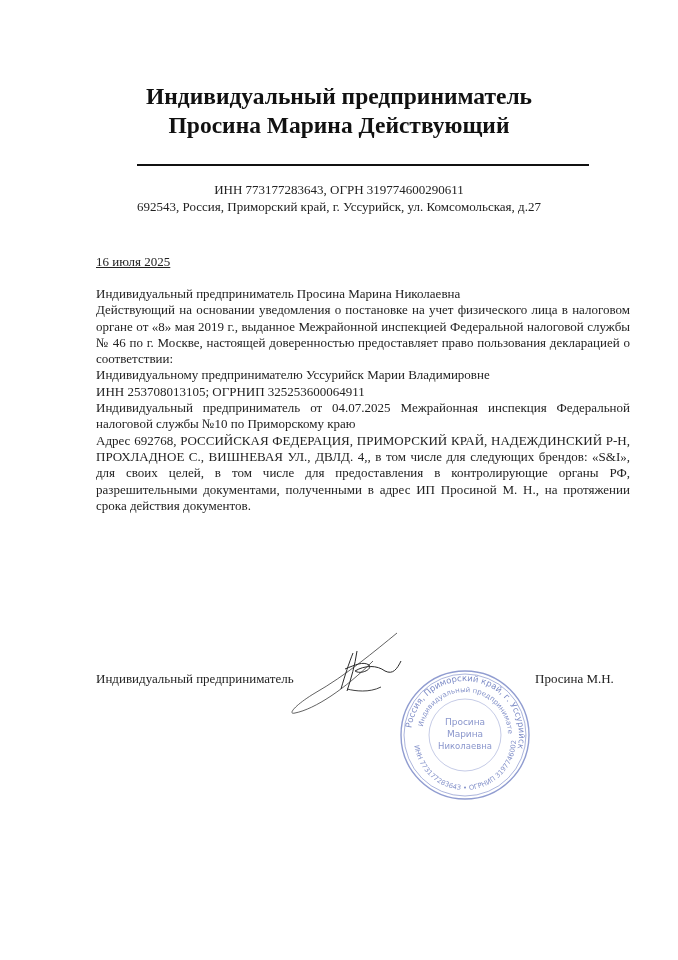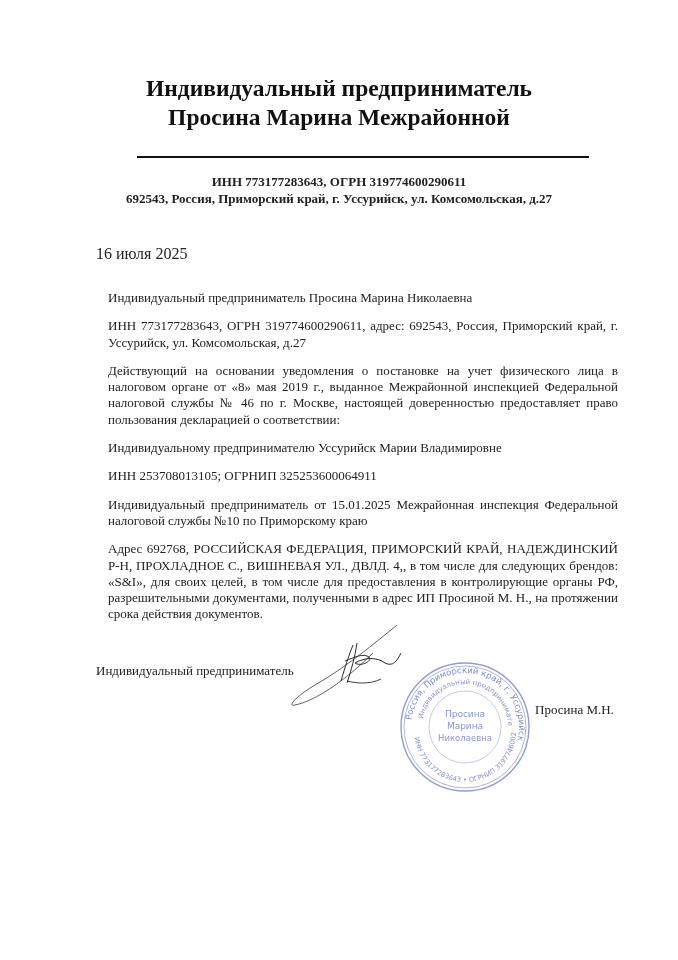--- a/index.html
+++ b/index.html
@@ -10,21 +10,21 @@
   body {
     width: 678px;
     height: 960px;
     position: relative;
     overflow: hidden;
     font-family: "Liberation Serif", "DejaVu Serif", serif;
     color: #1a1a1a;
   }
   .page {
     position: absolute;
-    left: 0; top: 8px;
+    left: 0; top: 16px;
     width: 678px; height: 798px;
     background: #ffffff;
   }
   .title {
     position: absolute;
     left: 0;
     width: 678px;
     text-align: center;
     font-weight: bold;
     font-size: 23.5px;
@@ -43,59 +43,58 @@
   }
   .requisites {
     position: absolute;
     left: 0;
     width: 678px;
     top: 166px;
     text-align: center;
     font-size: 13px;
     line-height: 16.5px;
     color: #222222;
-    font-weight: bold;
   }
   .date {
     position: absolute;
     left: 96px;
     top: 238px;
-    font-size: 16px;
+    font-size: 13px;
     line-height: 16px;
     color: #222222;
+    text-decoration: underline;
   }
   .body-text {
     position: absolute;
     left: 96px;
     width: 534px;
     top: 270px;
     font-size: 13px;
     line-height: 16.3px;
     color: #222222;
     text-align: justify;
   }
   .body-text p {
-    margin: 12px;
+    margin: 0;
   }
   .sig-role {
     position: absolute;
     left: 96px;
     top: 655px;
     font-size: 13px;
     line-height: 16px;
     color: #222222;
   }
   .sig-name {
     position: absolute;
     left: 535px;
     top: 655px;
     font-size: 13px;
     line-height: 16px;
     color: #222222;
-    margin-top: 39px;
   }
   .signature {
     position: absolute;
     left: 285px;
     top: 615px;
     width: 140px;
     height: 90px;
   }
   .stamp {
     position: absolute;
@@ -105,39 +104,38 @@
     height: 136px;
   }
 </style>
 </head>
 <body>
 
 <div class="page">
 
   <h1 class="title">
     <span>Индивидуальный предприниматель</span><br>
-    <span>Просина Марина Межрайонной</span>
+    <span>Просина Марина Действующий</span>
   </h1>
 
   <div class="rule"></div>
 
   <div class="requisites">
     <div>ИНН 773177283643, ОГРН 319774600290611</div>
     <div>692543, Россия, Приморский край, г. Уссурийск, ул. Комсомольская, д.27</div>
   </div>
 
   <div class="date">16 июля 2025</div>
 
   <div class="body-text">
     <p>Индивидуальный предприниматель Просина Марина Николаевна</p>
-    <p>ИНН 773177283643, ОГРН 319774600290611, адрес: 692543, Россия, Приморский край, г. Уссурийск, ул. Комсомольская, д.27</p>
     <p>Действующий на основании уведомления о постановке на учет физического лица в налоговом органе от «8» мая 2019 г., выданное Межрайонной инспекцией Федеральной налоговой службы № 46 по г. Москве, настоящей доверенностью предоставляет право пользования декларацией о соответствии:</p>
     <p>Индивидуальному предпринимателю Уссурийск Марии Владимировне</p>
     <p>ИНН 253708013105; ОГРНИП 325253600064911</p>
-    <p>Индивидуальный предприниматель от 15.01.2025 Межрайонная инспекция Федеральной налоговой службы №10 по Приморскому краю</p>
+    <p>Индивидуальный предприниматель от 04.07.2025 Межрайонная инспекция Федеральной налоговой службы №10 по Приморскому краю</p>
     <p>Адрес 692768, РОССИЙСКАЯ ФЕДЕРАЦИЯ, ПРИМОРСКИЙ КРАЙ, НАДЕЖДИНСКИЙ Р-Н, ПРОХЛАДНОЕ С., ВИШНЕВАЯ УЛ., ДВЛД. 4,, в том числе для следующих брендов: «S&amp;I», для своих целей, в том числе для предоставления в контролирующие органы РФ, разрешительными документами, полученными в адрес ИП Просиной М. Н., на протяжении срока действия документов.</p>
   </div>
 
   <div class="sig-role">Индивидуальный предприниматель</div>
 
   <svg class="signature" viewBox="0 0 140 90">
     <path d="M112 2 C 90 20, 60 45, 30 62 C 10 74, 2 84, 10 82 C 30 78, 60 58, 88 30" fill="none" stroke="#3a3a3a" stroke-width="0.8"></path>
     <path d="M68 22 C 64 32, 60 44, 56 58 M 72 20 C 70 34, 66 48, 62 60" fill="none" stroke="#2a2a2a" stroke-width="1"></path>
     <path d="M60 38 C 70 34, 78 30, 84 34 C 88 38, 76 44, 70 40 C 80 34, 92 34, 100 40 C 108 44, 112 38, 116 30" fill="none" stroke="#2a2a2a" stroke-width="1"></path>
     <path d="M62 58 C 70 60, 84 62, 96 56" fill="none" stroke="#2a2a2a" stroke-width="0.9"></path>

